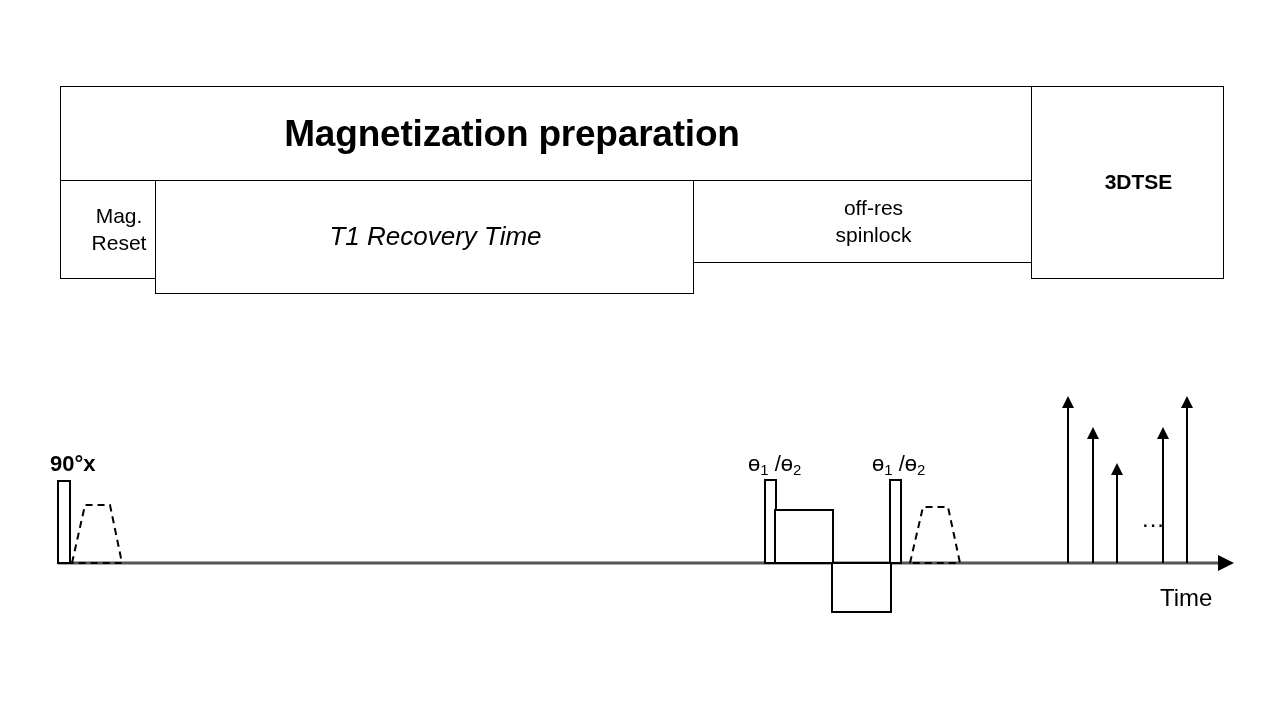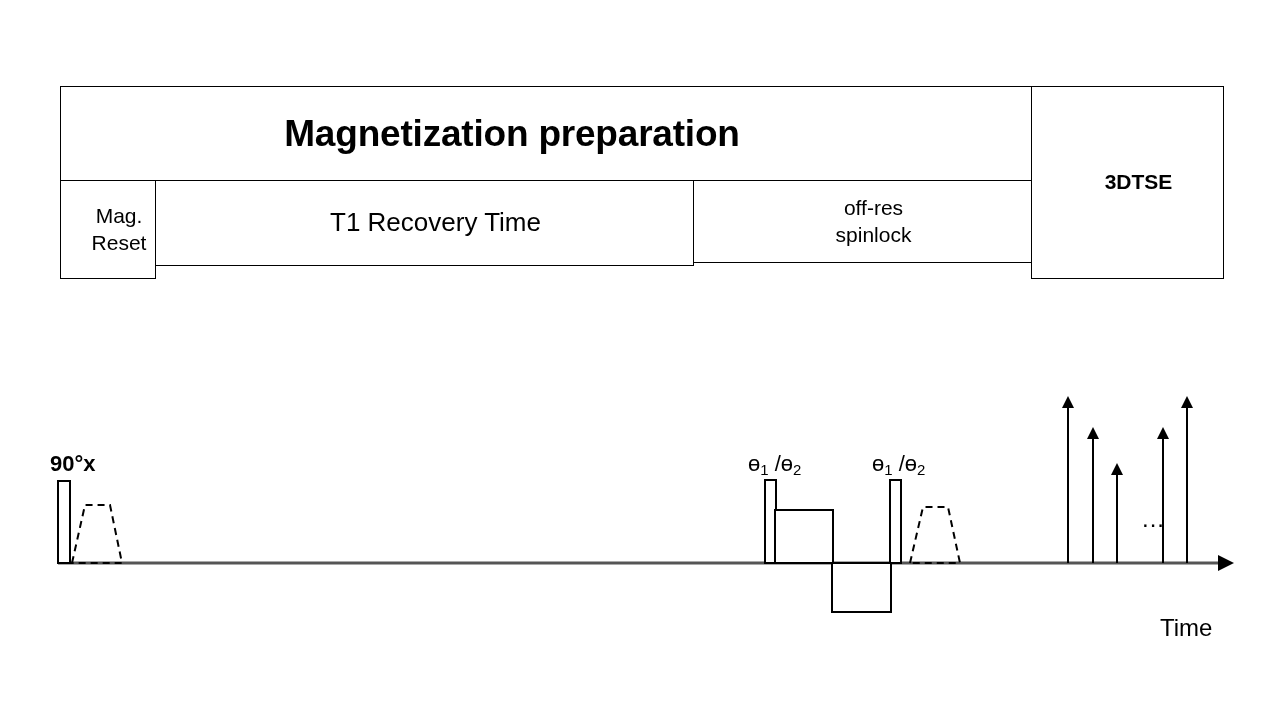--- a/index.html
+++ b/index.html
@@ -54,22 +54,23 @@
     left: 0px;
     top: 94px;
     width: 96px;
     height: 99px;
     font-size: 21px;
   }
   .cell-t1 {
     left: 95px;
     top: 94px;
     width: 539px;
-    height: 86px;
+    height: 114px;
     font-size: 26px;
+    font-style: italic;
   }
   .cell-offres {
     left: 633px;
     top: 94px;
     width: 339px;
     height: 83px;
     font-size: 21px;
   }
   .cell-tse {
     left: 971px;
@@ -92,21 +93,21 @@
   }
   .seq-label {
     position: absolute;
     font-size: 22px;
     white-space: nowrap;
     color: #000000;
   }
   .label-90x   { left: 50px;  top: 451px; font-weight: bold; }
   .label-th1   { left: 748px; top: 451px; }
   .label-th2   { left: 872px; top: 451px; }
-  .label-time  { left: 1160px; top: 584px; font-size: 24px; margin-top: 30px; }
+  .label-time  { left: 1160px; top: 584px; font-size: 24px; }
   .label-dots  { left: 1142px; top: 505px; font-size: 24px; letter-spacing: 1px; }
   .seq-label sub {
     font-size: 0.68em;
     vertical-align: baseline;
     position: relative;
     top: 0.28em;
   }
 </style>
 </head>
 <body>

